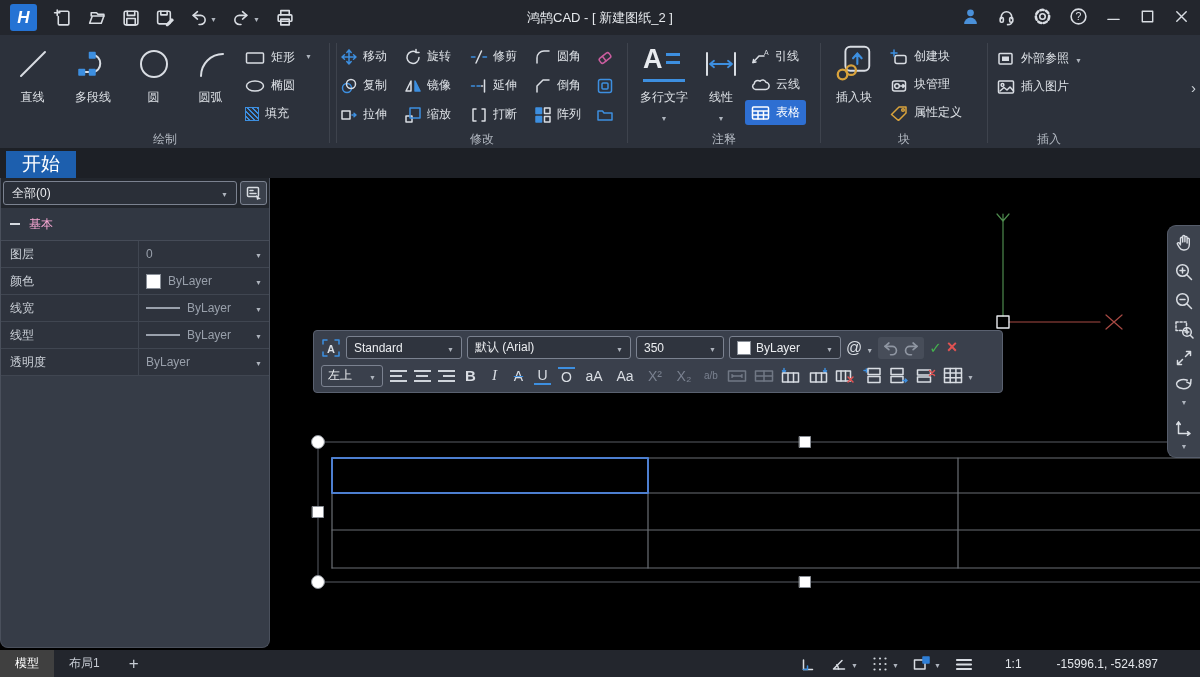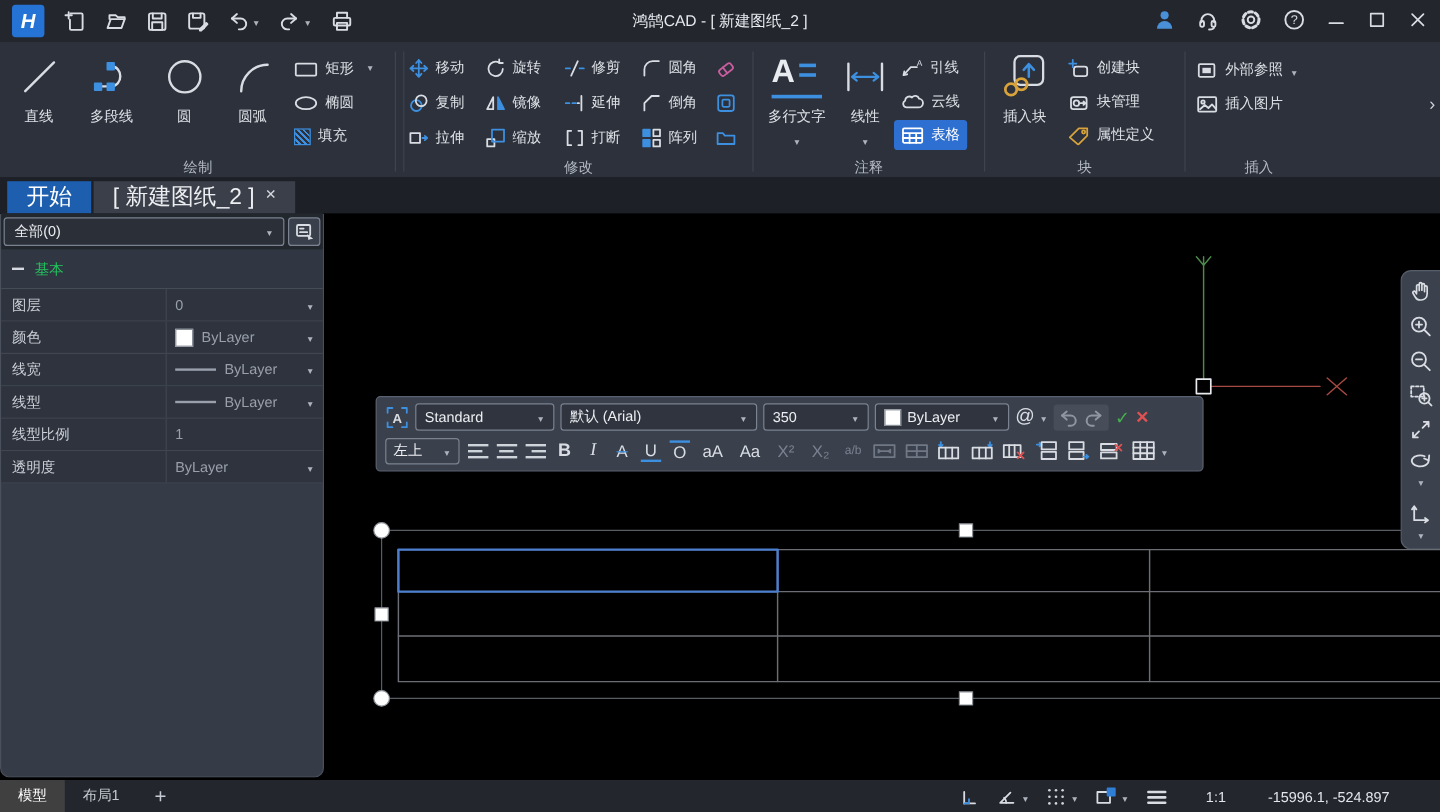--- a/index.html
+++ b/index.html
@@ -58,21 +58,21 @@
   
   .work { position:relative; height:472px; background:#000; }
   .canvas-svg { position:absolute; left:0; top:0; z-index:1; }
 
   
   .lpanel { position:absolute; left:0; top:0; width:270px; height:470px; background:#363c47; border:1px solid #4a505c; border-top:none; border-radius:0 0 8px 8px; z-index:2; display:flex; flex-direction:column; }
   .lp-top { background:#22262d; padding:3px 2px 3px 2px; display:flex; gap:3px; }
   .lp-dd { flex:1; border:1px solid #7b8290; border-radius:3px; height:24px; display:flex; align-items:center; padding:0 8px; color:#eceef2; background:#2a2f38; }
   .lp-dd .cv { margin-left:auto; }
   .lp-ddbtn { width:27px; height:24px; border:1px solid #7b8290; border-radius:3px; display:flex; align-items:center; justify-content:center; background:#3a404b; }
-  .prop-header { height:26px; display:flex; align-items:center; gap:9px; padding:16px 9px; background:#313742; border-bottom:1px solid #454b57; color:#22c55e; }
+  .prop-header { height:26px; display:flex; align-items:center; gap:9px; padding:16px 9px; background:#313742; border-bottom:1px solid #454b57; color:#f9a8d4; }
   .prop-header .minus { width:10px; height:2px; background:#d6dae0; }
   .prop-row { height:27px; display:flex; border-bottom:1px solid #404651; background:#2e333d; }
   .prop-label { width:138px; display:flex; align-items:center; padding:0 9px; border-right:1px solid #404651; color:#ccd1d8; }
   .prop-value { flex:1; display:flex; align-items:center; padding:0 7px; color:#99a0ab; gap:7px; }
   .prop-value .cv { margin-left:auto; }
   .swatch { width:15px; height:15px; background:#fff; border:1px solid #8a9099; flex:none; }
   .linesample { width:34px; height:0; border-top:2px solid #9aa1ac; flex:none; }
   .lp-empty { flex:1; }
 
   
@@ -501,24 +501,20 @@
     <div class="rlabel">插入</div>
   </div>
 
   <span class="chev-right">›</span>
 </div>
 
 <div class="tabrow">
   <div class="dtab start">
       <span>开始</span>
     </div>
-  <div class="dtab doc">
-    <span>[ 新建图纸_2 ]</span>
-    <span class="x"></span>
-  </div>
 </div>
 
 <div class="work">
 
   <svg class="canvas-svg" width="1200" height="472" viewBox="0 0 1200 472">
 
     <g>
       <line x1="1003" y1="138" x2="1003" y2="42" stroke="#4d8a4d" stroke-width="1.2"></line>
       <path d="M997 36l6 7 6-7M1003 43v-7" stroke="#4d8a4d" stroke-width="1.2" fill="none"></path>
       <line x1="1009" y1="144" x2="1100" y2="144" stroke="#a84a44" stroke-width="1.2"></line>
@@ -595,26 +591,20 @@
         <span>ByLayer</span>
         <span class="cv"></span>
       </div>
     </div>
     <div class="prop-row">
       <div class="prop-label">线型</div>
       <div class="prop-value">
         <span class="linesample"></span>
         <span>ByLayer</span>
         <span class="cv"></span>
-      </div>
-    </div>
-    <div class="prop-row">
-      <div class="prop-label">线型比例</div>
-      <div class="prop-value">
-        <span>1</span>
       </div>
     </div>
     <div class="prop-row">
       <div class="prop-label">透明度</div>
       <div class="prop-value">
         <span>ByLayer</span>
         <span class="cv"></span>
       </div>
     </div>
     <div class="lp-empty"></div>

